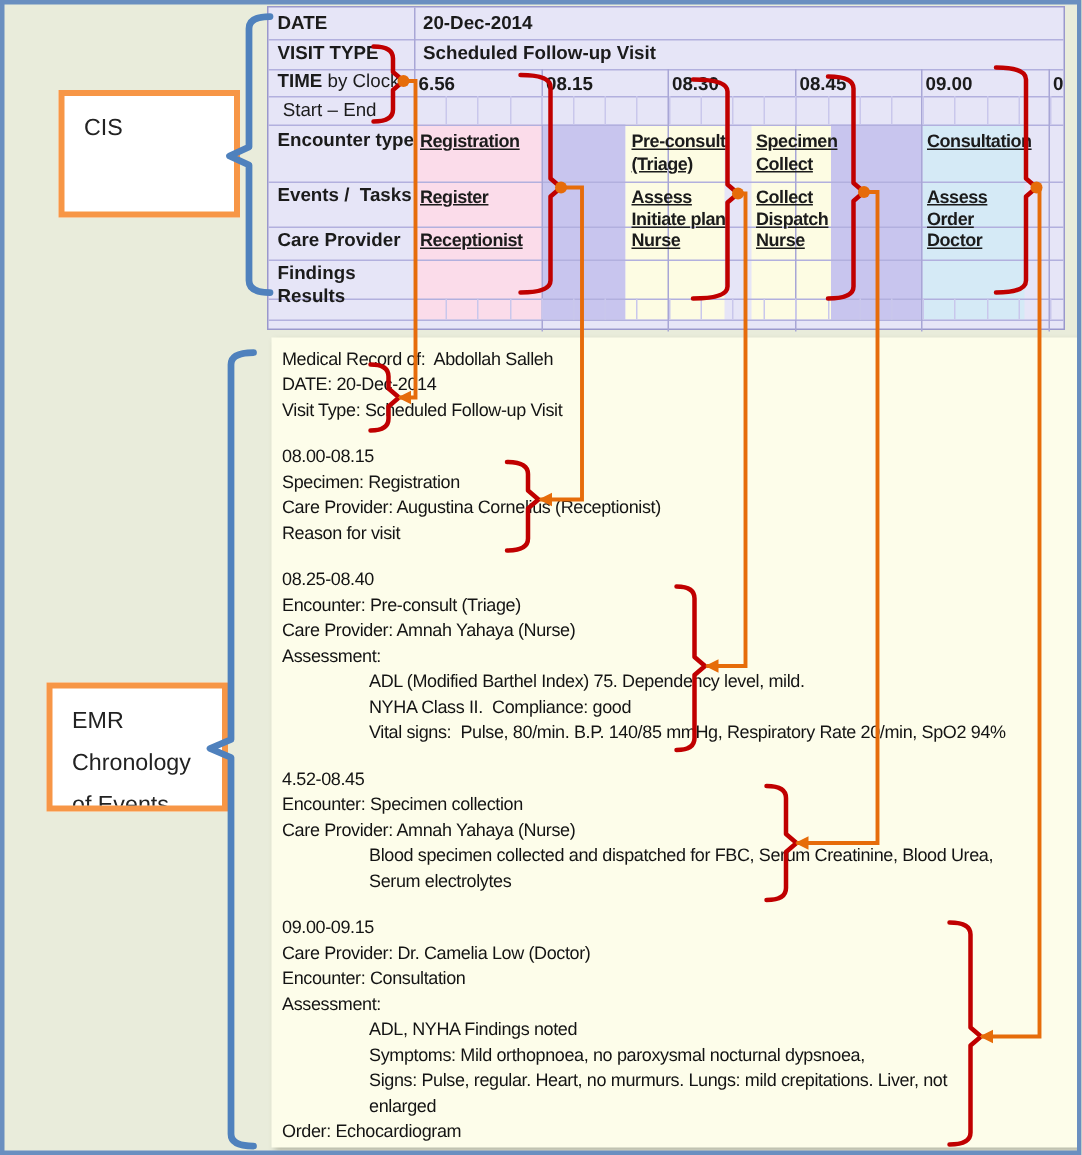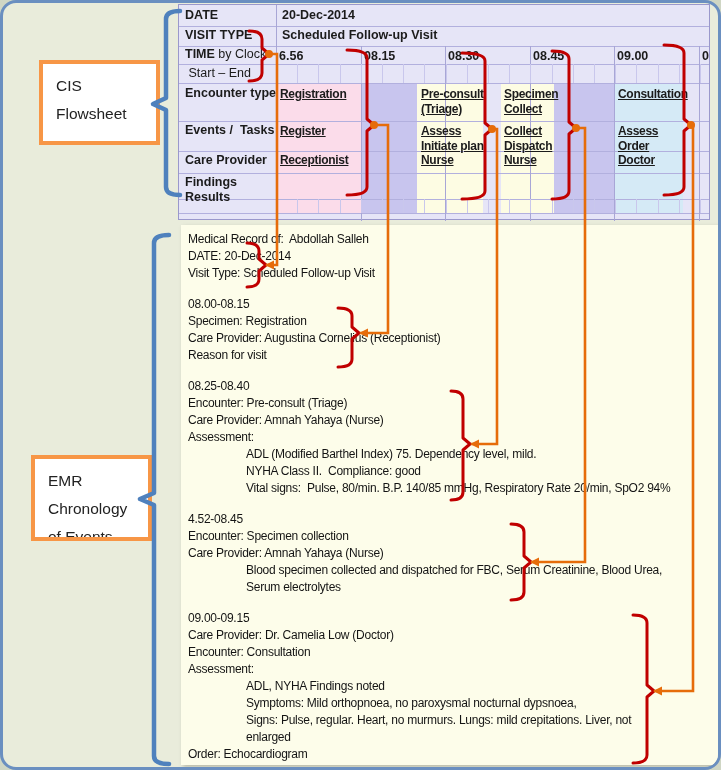--- a/index.html
+++ b/index.html
@@ -1,18 +1,18 @@
 <!DOCTYPE html>
 <html><head>
 <meta charset="utf-8">
 <style>
   html,body{margin:0;padding:0;background:#cfd6c4;}
   #figure{
     position:relative;width:721px;height:770px;
-    background:#e9ecdb;border:3px solid #6a8fc0;border-radius:16px;
+    background:#e9ecdb;border:3px solid #6a8fc0;border-radius:0;
     box-sizing:border-box;overflow:hidden;
     font-family:"Liberation Sans",sans-serif;color:#1b1b1b;
   }
   .abs{position:absolute;}
   
   #flowsheet{
     left:175px;top:1px;width:532px;height:216px;
     background:#e6e5f7;border:1px solid #9a98cc;box-sizing:border-box;
   }
   .hline{position:absolute;left:0;width:100%;height:1px;background:#b2b0de;}
@@ -187,21 +187,20 @@
       <div class="emr-line">Assessment:</div>
       <div class="emr-line indent">ADL, NYHA Findings noted</div>
       <div class="emr-line indent">Symptoms: Mild orthopnoea, no paroxysmal nocturnal dypsnoea,</div>
       <div class="emr-line indent">Signs: Pulse, regular. Heart, no murmurs. Lungs: mild crepitations. Liver, not</div>
       <div class="emr-line indent">enlarged</div>
       <div class="emr-line">Order: Echocardiogram</div>
     </div>
 
   <div id="cis-box" class="abs callout">
       <div>CIS</div>
-      <div>Flowsheet</div>
     </div>
   <div id="emr-box" class="abs callout">
       <div>EMR</div>
       <div>Chronology</div>
       <div>of Events</div>
     </div>
 
   <svg id="overlay" class="abs" viewBox="0 0 721 770">
       <path d="M 246,28 Q 259,28 259,36 L 259,45 L 266,51 L 259,57 L 259,70 Q 259,78 246,78" fill="none" stroke="#c00000" stroke-width="3" stroke-linejoin="round" stroke-linecap="round"></path>
       <path d="M 344,47 Q 364,47 364,55 L 364,116 L 371,122 L 364,128 L 364,184 Q 364,192 344,192" fill="none" stroke="#c00000" stroke-width="3" stroke-linejoin="round" stroke-linecap="round"></path>

